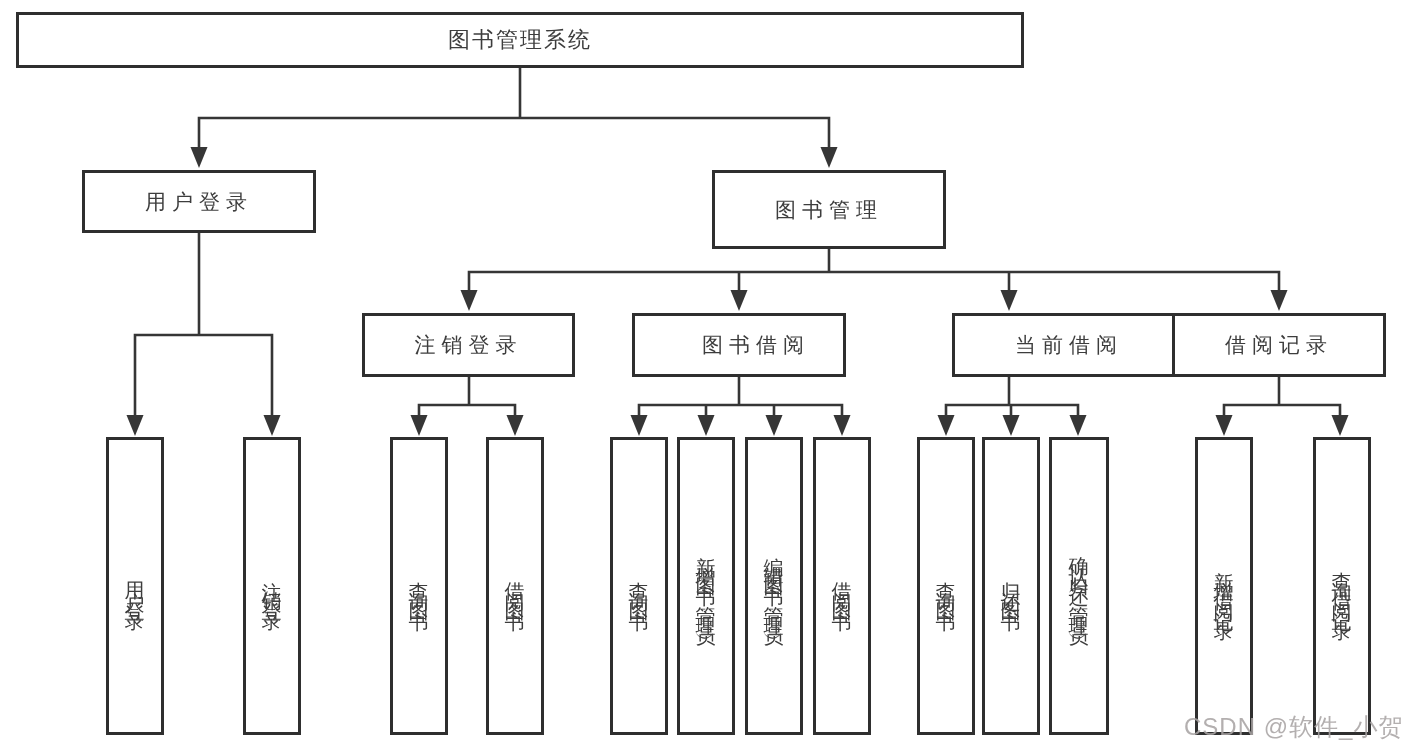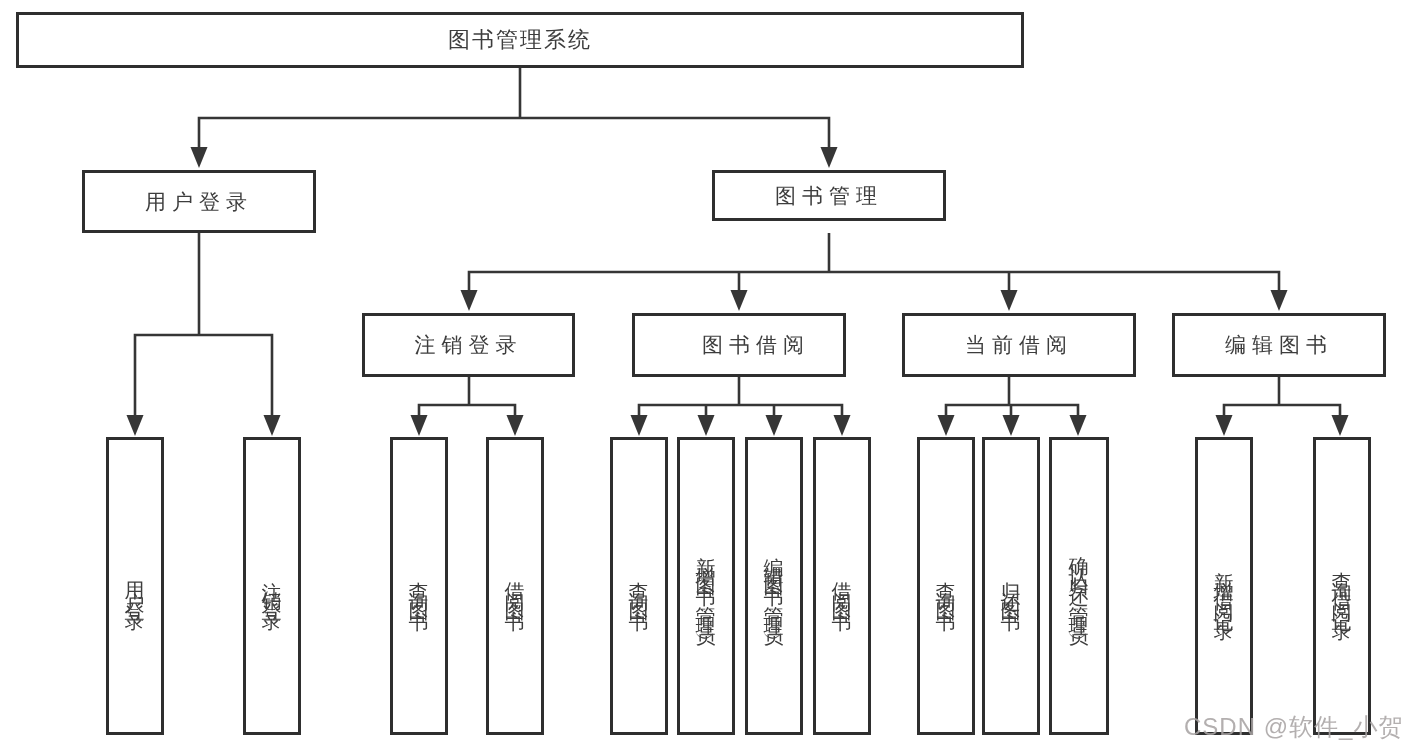--- a/index.html
+++ b/index.html
@@ -94,26 +94,26 @@
       <path class="wire" d="M1279,377 V405"></path>
       <path class="wire" d="M1224,418 V405 H1340 V418"></path>
       <polygon class="head" points="1215.5,415 1232.5,415 1224,436"></polygon>
       <polygon class="head" points="1331.5,415 1348.5,415 1340,436"></polygon>
     </g>
   </svg>
 
   <div class="box hbox rootbox" style="left:16px;top:12px;width:1008px;height:56px;">图书管理系统</div>
 
   <div class="box hbox" style="left:82px;top:170px;width:234px;height:63px;">用户登录</div>
-  <div class="box hbox" style="left:712px;top:170px;width:234px;height:51px;">图书管理</div>
+  <div class="box hbox" style="left:712px;top:170px;width:234px;height:79px;">图书管理</div>
 
   <div class="box hbox" style="left:362px;top:313px;width:213px;height:64px;">注销登录</div>
   <div class="box hbox" style="left:632px;top:313px;width:214px;height:64px;padding-left:34px;">图书借阅</div>
-  <div class="box hbox" style="left:902px;top:313px;width:234px;height:64px;">当前借阅</div>
-  <div class="box hbox" style="left:1172px;top:313px;width:214px;height:64px;">编辑图书</div>
+  <div class="box hbox" style="left:952px;top:313px;width:234px;height:64px;">当前借阅</div>
+  <div class="box hbox" style="left:1172px;top:313px;width:214px;height:64px;">借阅记录</div>
 
   <div class="box leaf" style="left:106px;top:437px;width:58px;height:298px;">用户登录</div>
   <div class="box leaf" style="left:243px;top:437px;width:58px;height:298px;">注销登录</div>
 
   <div class="box leaf" style="left:390px;top:437px;width:58px;height:298px;">查询图书</div>
   <div class="box leaf" style="left:486px;top:437px;width:58px;height:298px;">借阅图书</div>
 
   <div class="box leaf" style="left:610px;top:437px;width:58px;height:298px;">查询图书</div>
   <div class="box leaf" style="left:677px;top:437px;width:58px;height:298px;">新增图书（管理员）</div>
   <div class="box leaf" style="left:745px;top:437px;width:58px;height:298px;">编辑图书（管理员）</div>

